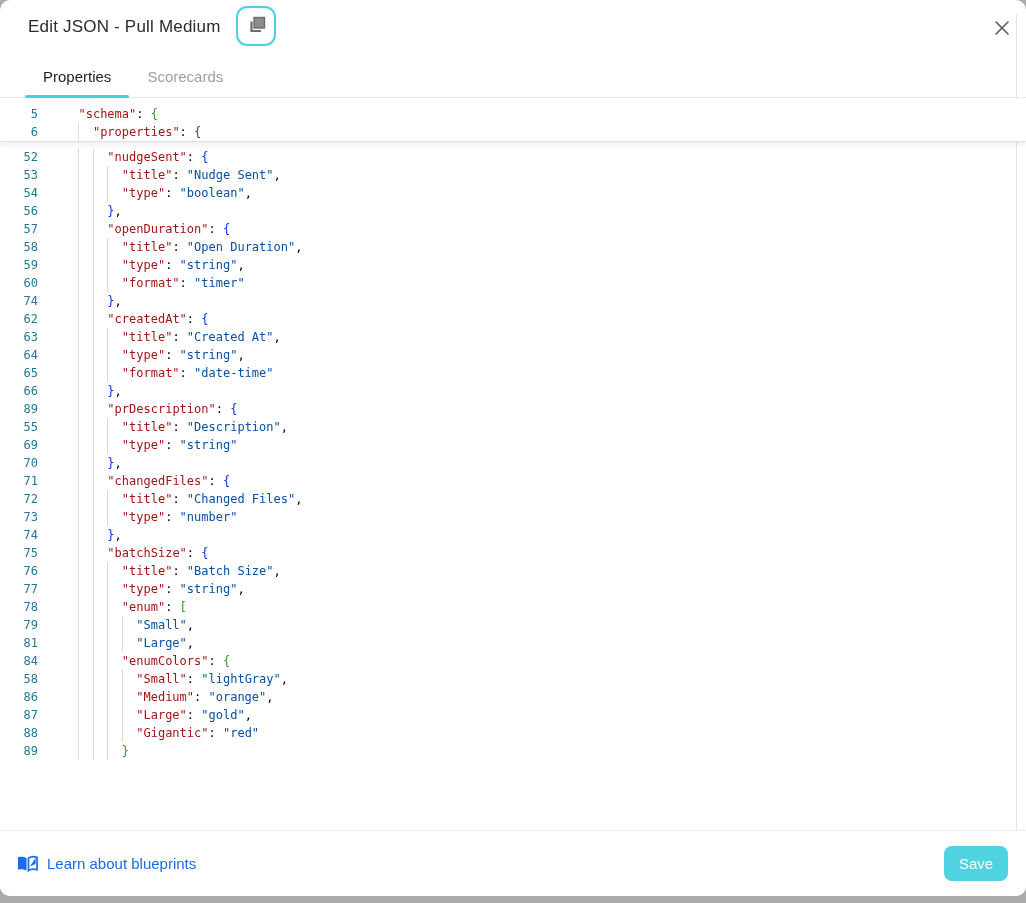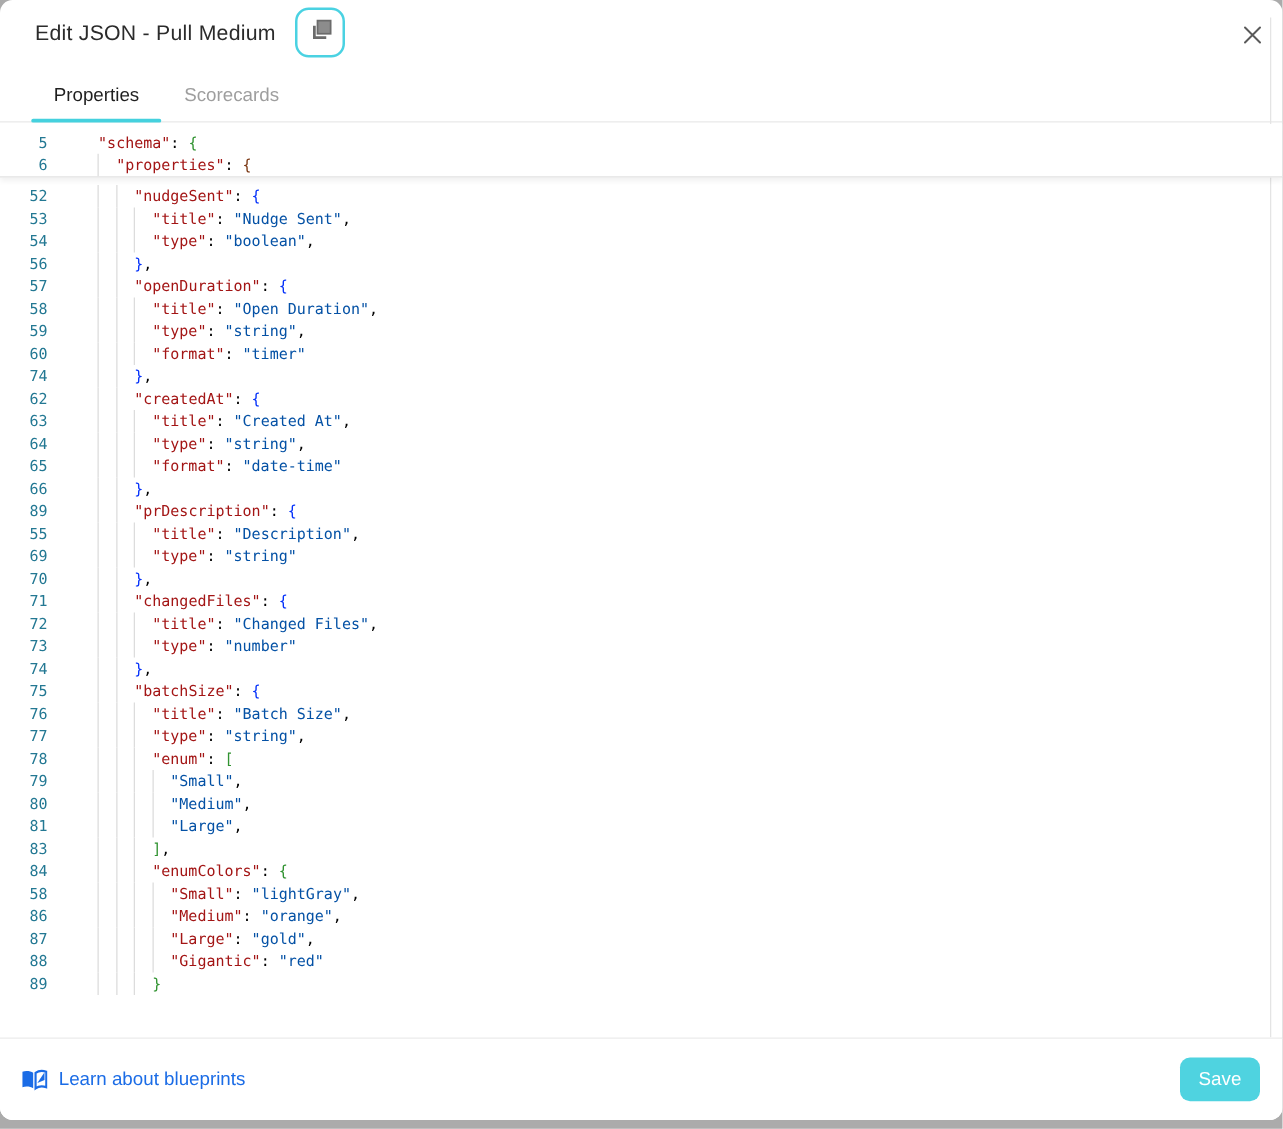--- a/index.html
+++ b/index.html
@@ -204,30 +204,22 @@
         </div>
         <div class="cl">
           <span class="ln">78</span>
           <span class="ct"><i class="guide" style="left: calc(2ch + 26px);"></i><i class="guide" style="left: calc(4ch + 26px);"></i><i class="guide" style="left: calc(6ch + 26px);"></i><span>        </span><span style="color: rgb(163, 21, 21);">"enum"</span><span style="color: rgb(0, 0, 0);">: </span><span style="color: rgb(49, 147, 49);">[</span></span>
         </div>
         <div class="cl">
           <span class="ln">79</span>
           <span class="ct"><i class="guide" style="left: calc(2ch + 26px);"></i><i class="guide" style="left: calc(4ch + 26px);"></i><i class="guide" style="left: calc(6ch + 26px);"></i><i class="guide" style="left: calc(8ch + 26px);"></i><span>          </span><span style="color: rgb(4, 81, 165);">"Small"</span><span style="color: rgb(0, 0, 0);">,</span></span>
         </div>
         <div class="cl">
-          <span class="ln">80</span>
-          <span class="ct"><i class="guide" style="left: calc(2ch + 26px);"></i><i class="guide" style="left: calc(4ch + 26px);"></i><i class="guide" style="left: calc(6ch + 26px);"></i><i class="guide" style="left: calc(8ch + 26px);"></i><span>          </span><span style="color: rgb(4, 81, 165);">"Medium"</span><span style="color: rgb(0, 0, 0);">,</span></span>
-        </div>
-        <div class="cl">
           <span class="ln">81</span>
           <span class="ct"><i class="guide" style="left: calc(2ch + 26px);"></i><i class="guide" style="left: calc(4ch + 26px);"></i><i class="guide" style="left: calc(6ch + 26px);"></i><i class="guide" style="left: calc(8ch + 26px);"></i><span>          </span><span style="color: rgb(4, 81, 165);">"Large"</span><span style="color: rgb(0, 0, 0);">,</span></span>
-        </div>
-        <div class="cl">
-          <span class="ln">83</span>
-          <span class="ct"><i class="guide" style="left: calc(2ch + 26px);"></i><i class="guide" style="left: calc(4ch + 26px);"></i><i class="guide" style="left: calc(6ch + 26px);"></i><span>        </span><span style="color: rgb(49, 147, 49);">]</span><span style="color: rgb(0, 0, 0);">,</span></span>
         </div>
         <div class="cl">
           <span class="ln">84</span>
           <span class="ct"><i class="guide" style="left: calc(2ch + 26px);"></i><i class="guide" style="left: calc(4ch + 26px);"></i><i class="guide" style="left: calc(6ch + 26px);"></i><span>        </span><span style="color: rgb(163, 21, 21);">"enumColors"</span><span style="color: rgb(0, 0, 0);">: </span><span style="color: rgb(49, 147, 49);">{</span></span>
         </div>
         <div class="cl">
           <span class="ln">58</span>
           <span class="ct"><i class="guide" style="left: calc(2ch + 26px);"></i><i class="guide" style="left: calc(4ch + 26px);"></i><i class="guide" style="left: calc(6ch + 26px);"></i><i class="guide" style="left: calc(8ch + 26px);"></i><span>          </span><span style="color: rgb(163, 21, 21);">"Small"</span><span style="color: rgb(0, 0, 0);">: </span><span style="color: rgb(4, 81, 165);">"lightGray"</span><span style="color: rgb(0, 0, 0);">,</span></span>
         </div>
         <div class="cl">

